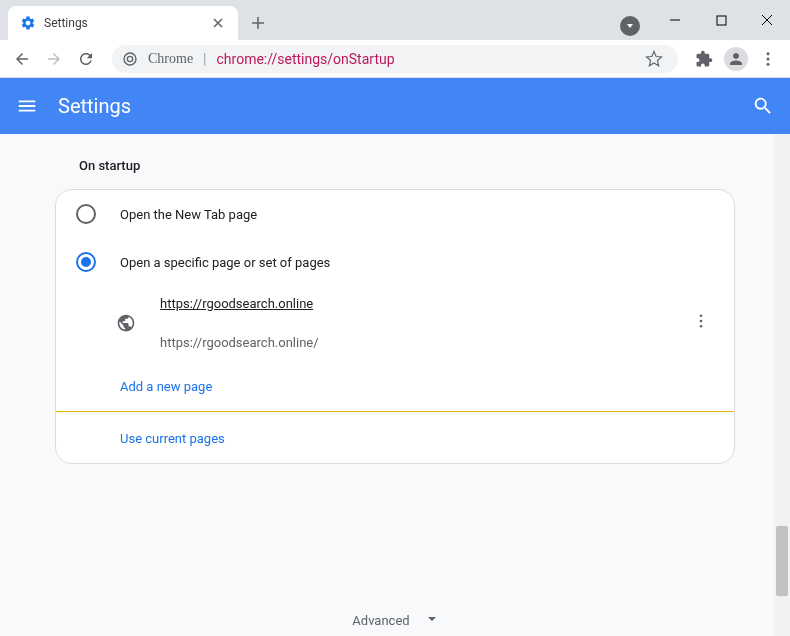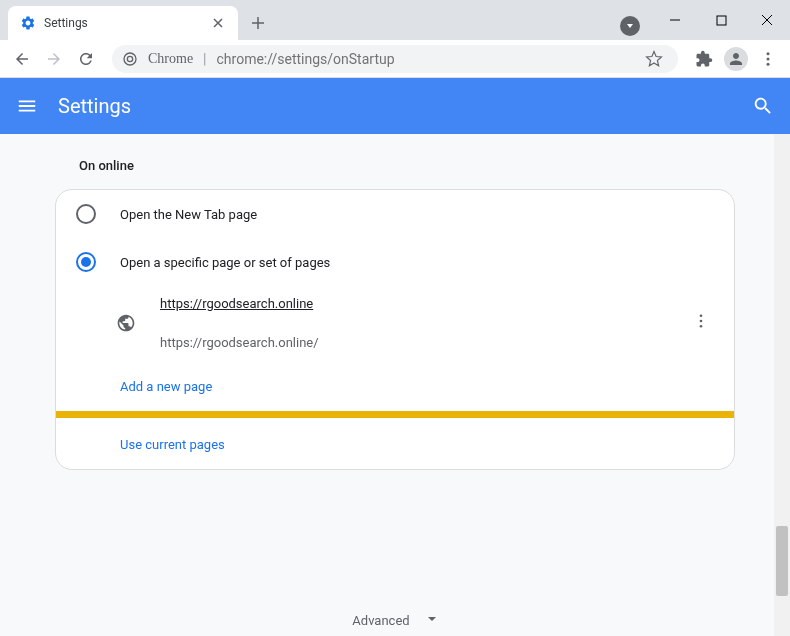--- a/index.html
+++ b/index.html
@@ -16,21 +16,21 @@
     .win-btn { width: 46px; height: 40px; display: flex; align-items: center; justify-content: center; cursor: pointer; }
     .down-circle { width: 20px; height: 20px; background: #5f6368; border-radius: 50%; display: flex; align-items: center; justify-content: center; margin-right: 12px; margin-bottom: 4px; }
     
     .toolbar { height: 38px; background: #fff; display: flex; align-items: center; padding: 0 8px; gap: 4px; border-bottom: 1px solid #dadce0; }
     .nav-btn { width: 28px; height: 28px; display: flex; align-items: center; justify-content: center; color: #5f6368; cursor: pointer; border-radius: 50%; }
     .nav-btn.disabled { color: #bdc1c6; cursor: default; }
     .omnibox { flex: 1; height: 28px; background: #f1f3f4; border-radius: 14px; display: flex; align-items: center; padding: 0 10px; gap: 10px; margin: 0 8px; }
     .omnibox-icon { color: #5f6368; display: flex; }
     .omnibox-prefix { color: #5f6368; font-size: 14px; font-family: Liberation Serif, serif; }
     .omnibox-divider { color: #9aa0a6; font-size: 14px; }
-    .omnibox-url { color: #737373; font-size: 14px; }
+    .omnibox-url { color: #be185d; font-size: 14px; }
     .toolbar-icon { width: 28px; height: 28px; display: flex; align-items: center; justify-content: center; color: #5f6368; cursor: pointer; }
     .avatar { width: 24px; height: 24px; border-radius: 50%; background: #dadce0; display: flex; align-items: center; justify-content: center; }
     
     .app-header { height: 56px; background: #4285f4; display: flex; align-items: center; padding: 0 16px; gap: 20px; color: #fff; }
     .hamburger { cursor: pointer; display: flex; }
     .app-title { font-size: 20px; font-weight: 400; flex: 1; }
     .search-btn { cursor: pointer; display: flex; }
     
     .content { background: #f8f9fa; height: calc(636px - 40px - 38px - 56px); overflow-y: auto; position: relative; padding: 24px 0 40px; }
     .section { max-width: 680px; margin: 0 auto; }
@@ -165,21 +165,21 @@
   <span class="app-title">Settings</span>
   <span class="search-btn">
       <svg width="22" height="22" viewBox="0 0 24 24">
         <path d="M15.5 14h-.79l-.28-.27C15.41 12.59 16 11.11 16 9.5 16 5.91 13.09 3 9.5 3S3 5.91 3 9.5 5.91 16 9.5 16c1.61 0 3.09-.59 4.23-1.57l.27.28v.79l5 4.99L20.49 19l-4.99-5zm-6 0C7.01 14 5 11.99 5 9.5S7.01 5 9.5 5 14 7.01 14 9.5 11.99 14 9.5 14z" fill="#fff"></path>
       </svg>
     </span>
 </div>
 
 <div class="content">
   <div class="section">
-    <div class="section-title">On online</div>
+    <div class="section-title">On startup</div>
     <div class="card">
       <div class="radio-row">
         <div class="radio"></div>
         <span class="radio-label">Open the New Tab page</span>
       </div>
       <div class="radio-row">
         <div class="radio selected">
             <div class="radio-dot"></div>
           </div>
         <span class="radio-label">Open a specific page or set of pages</span>
@@ -196,21 +196,21 @@
         </div>
         <span class="more-btn"><svg width="18" height="18" viewBox="0 0 24 24">
               <circle cx="12" cy="5" r="1.8" fill="#5f6368"></circle>
               <circle cx="12" cy="12" r="1.8" fill="#5f6368"></circle>
               <circle cx="12" cy="19" r="1.8" fill="#5f6368"></circle>
             </svg></span>
       </div>
       <div class="link-row">
         <span class="link">Add a new page</span>
       </div>
-      <div class="link-row" style="border-top:7px solid #eab308">
+      <div class="link-row" style="border-top:1px solid #eab308">
         <span class="link">Use current pages</span>
       </div>
     </div>
   </div>
   <div class="advanced">
     <span>Advanced</span>
     <span><svg width="12" height="12" viewBox="0 0 12 12">
           <path d="M2 4 L6 8 L10 4 Z" fill="#5f6368"></path>
         </svg></span>
   </div>

